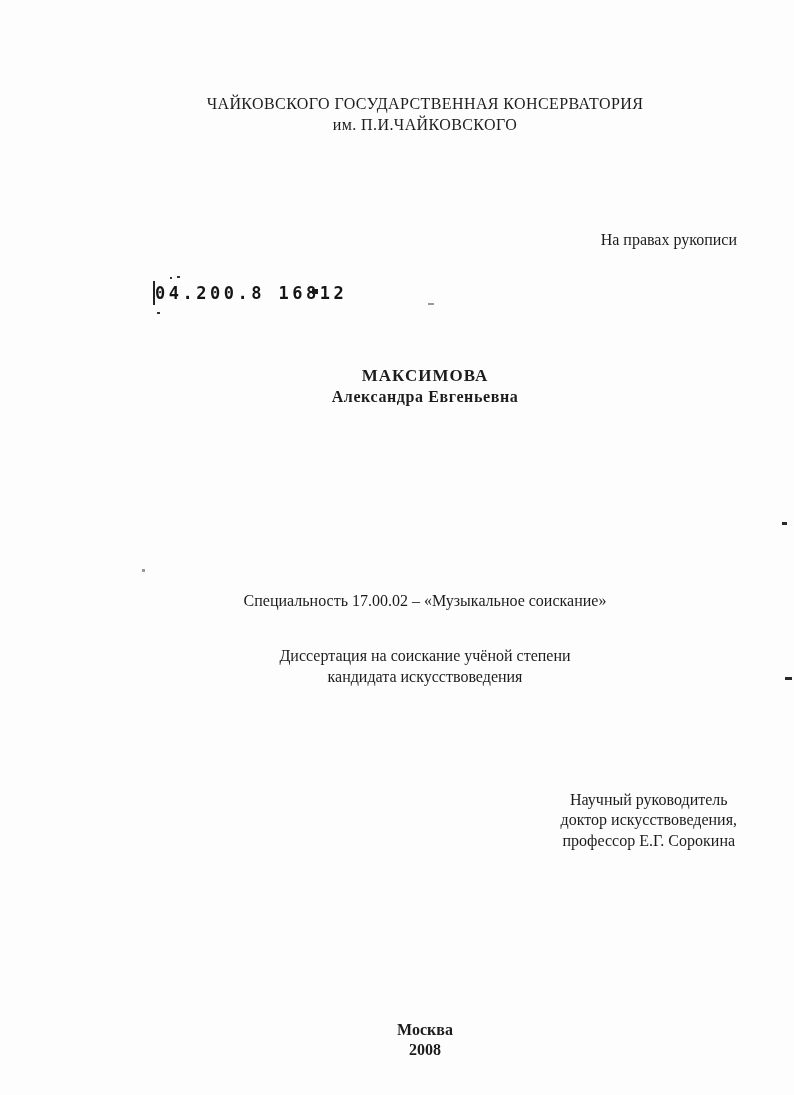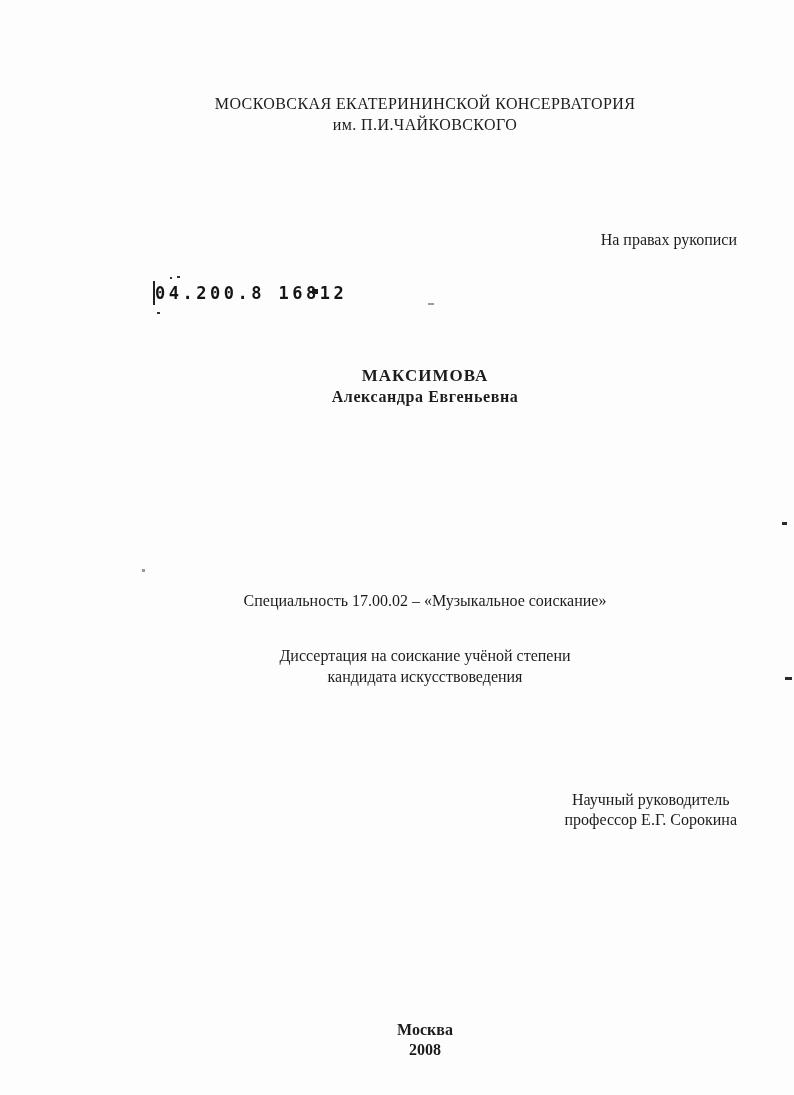--- a/index.html
+++ b/index.html
@@ -111,21 +111,21 @@
     background: #2a2a2a;
   }
   .speck.faint { background: #9a9a9a; }
 </style>
 </head>
 <body>
 
 <div class="page">
 
   <div class="centered institution">
-    <div>МОСКОВСКАЯ ЕКАТЕРИНИНСКОЙ КОНСЕРВАТОРИЯ</div>
+    <div>ЧАЙКОВСКОГО ГОСУДАРСТВЕННАЯ КОНСЕРВАТОРИЯ</div>
     <div>им. П.И.ЧАЙКОВСКОГО</div>
   </div>
 
   <div class="manuscript-note">На правах рукописи</div>
 
   <div class="stamp-bar"></div>
   <div class="stamp-dot" style="left:170px; top:277px; width:2px; height:2px;"></div>
   <div class="stamp-dot" style="left:177px; top:276px; width:3px; height:2px;"></div>
   <div class="stamp-dot" style="left:157px; top:312px; width:3px; height:2px;"></div>
   <div class="stamp">04.200.8 16812</div>
@@ -139,20 +139,21 @@
 
   <div class="centered specialty">Специальность 17.00.02 – «Музыкальное соискание»</div>
 
   <div class="centered dissertation">
     <div>Диссертация на соискание учёной степени</div>
     <div>кандидата искусствоведения</div>
   </div>
 
   <div class="supervisor">
     <div>Научный руководитель</div>
+    <div>доктор искусствоведения,</div>
     <div>профессор Е.Г. Сорокина</div>
   </div>
 
   <div class="centered city-year">
     <div>Москва</div>
     <div>2008</div>
   </div>
 
   <div class="speck faint" style="left:428px; top:303px; width:6px; height:2px;"></div>
   <div class="speck" style="left:782px; top:522px; width:5px; height:3px;"></div>

